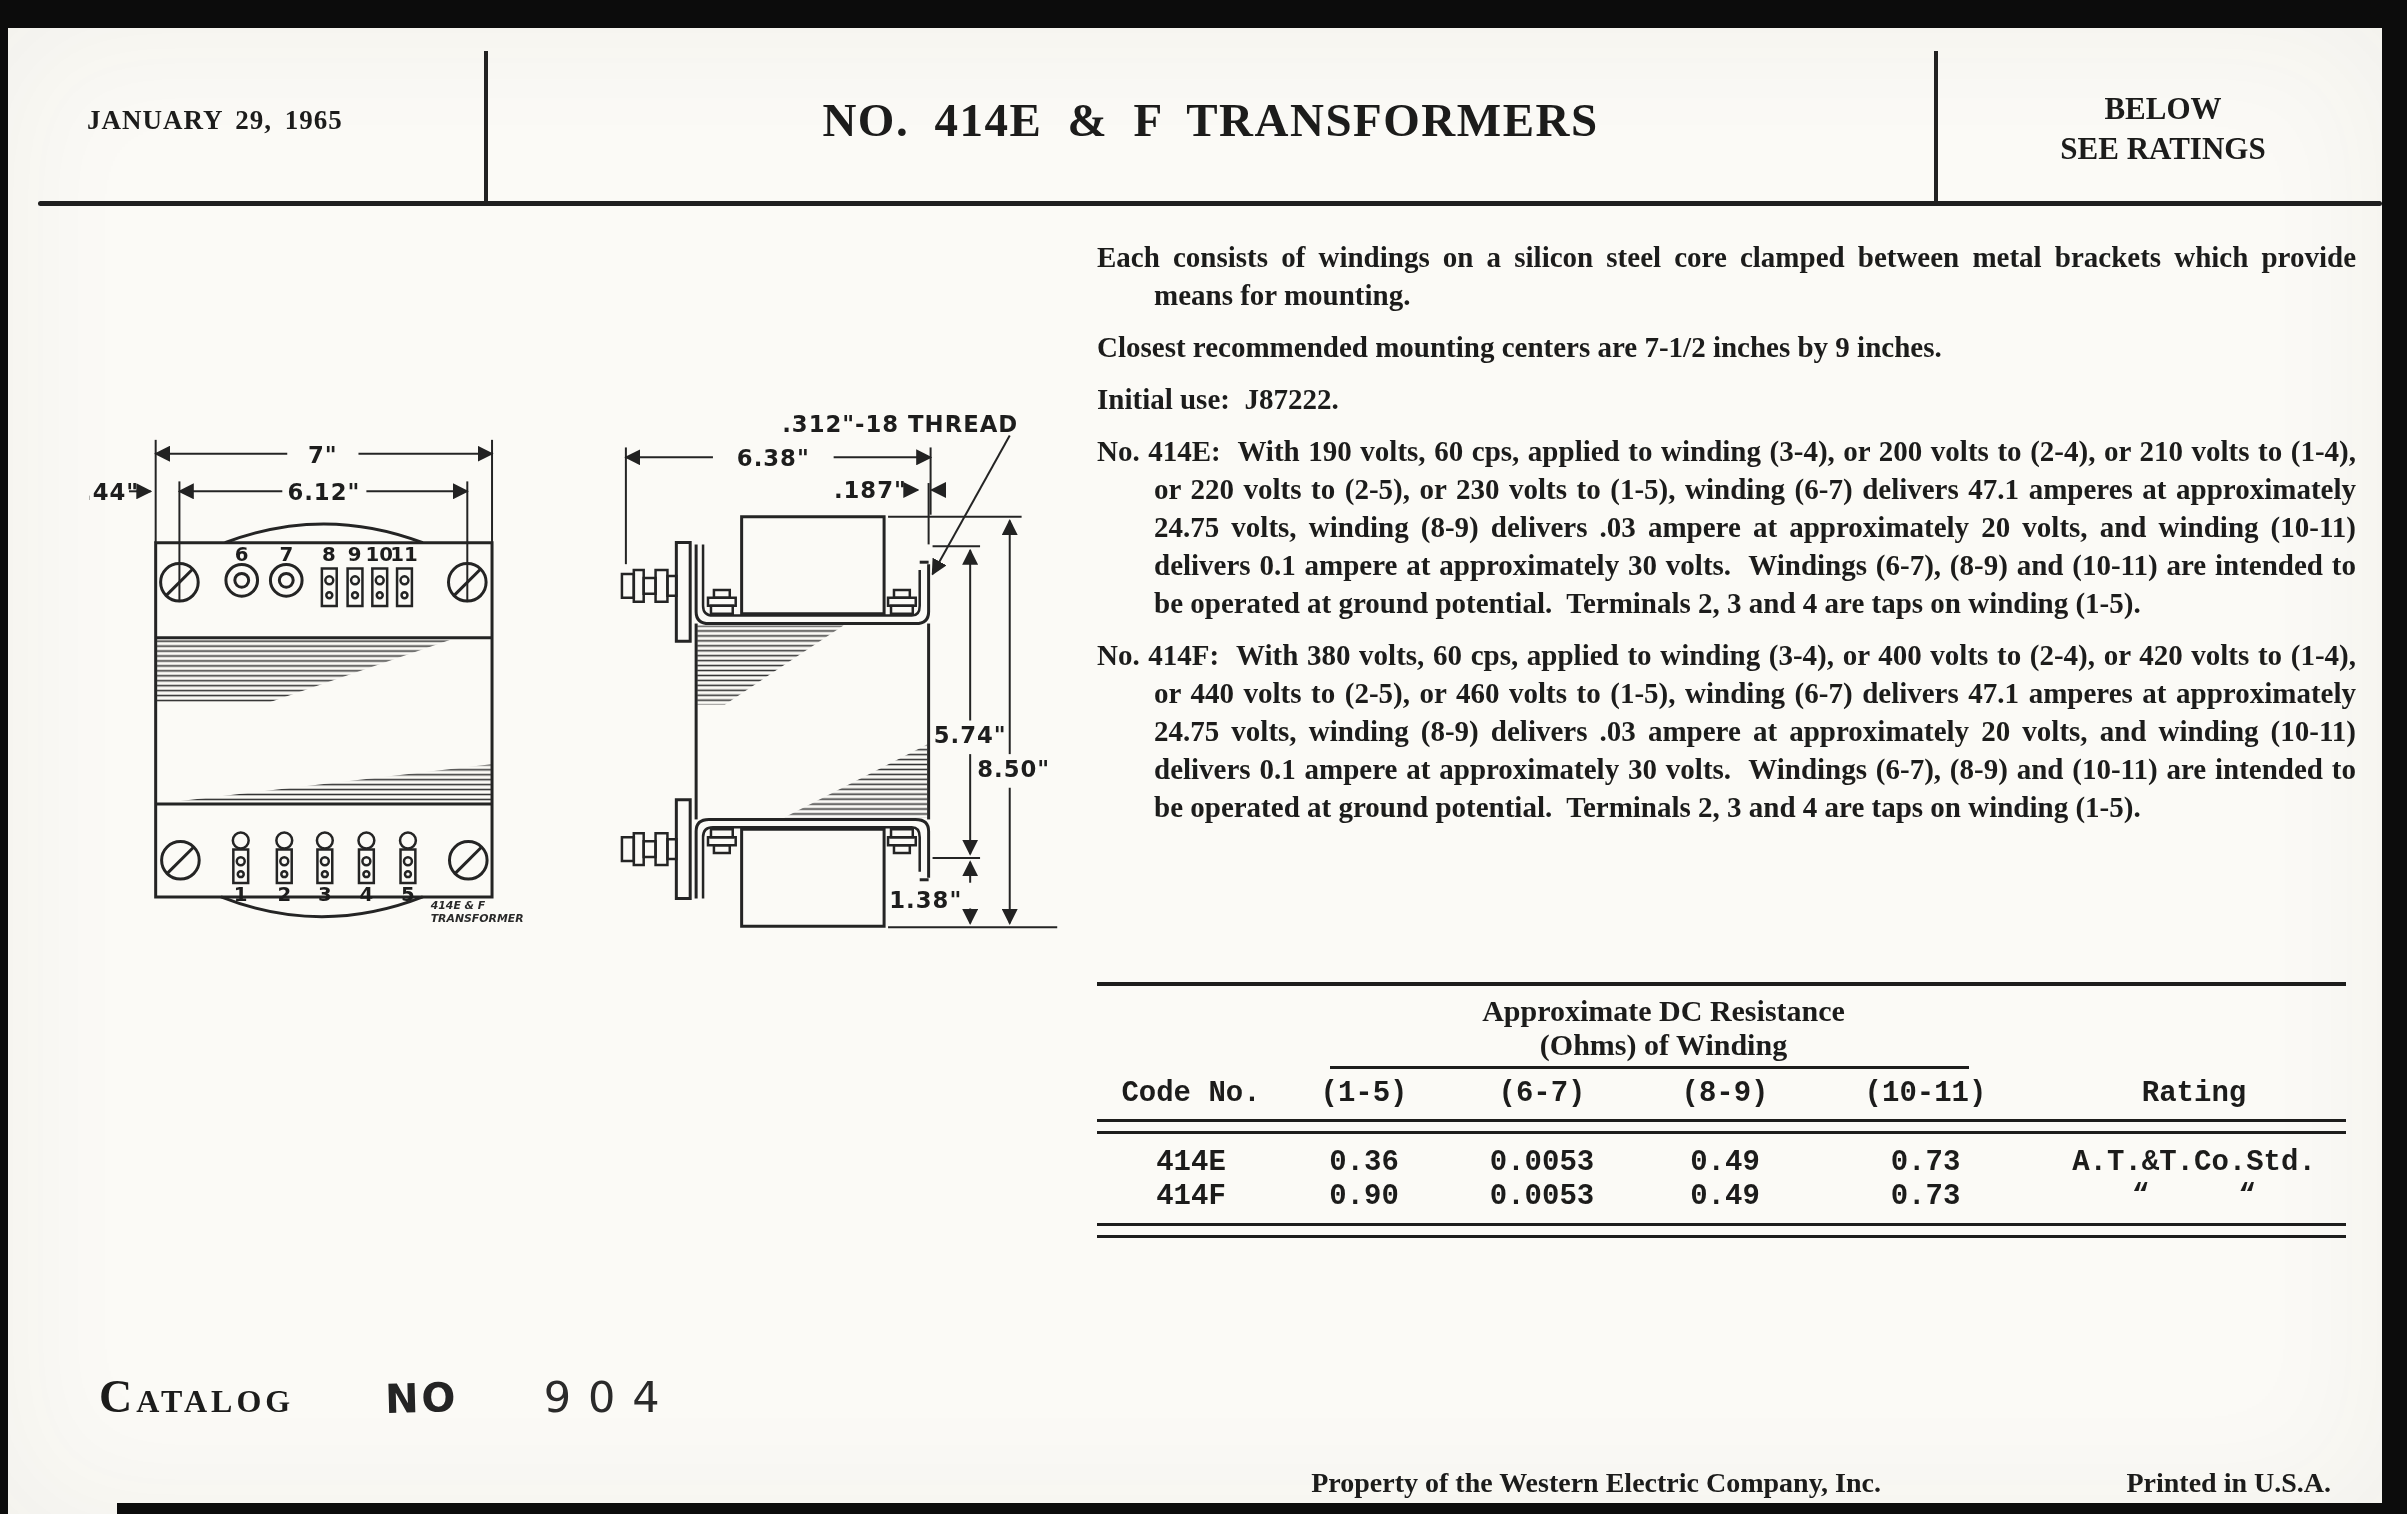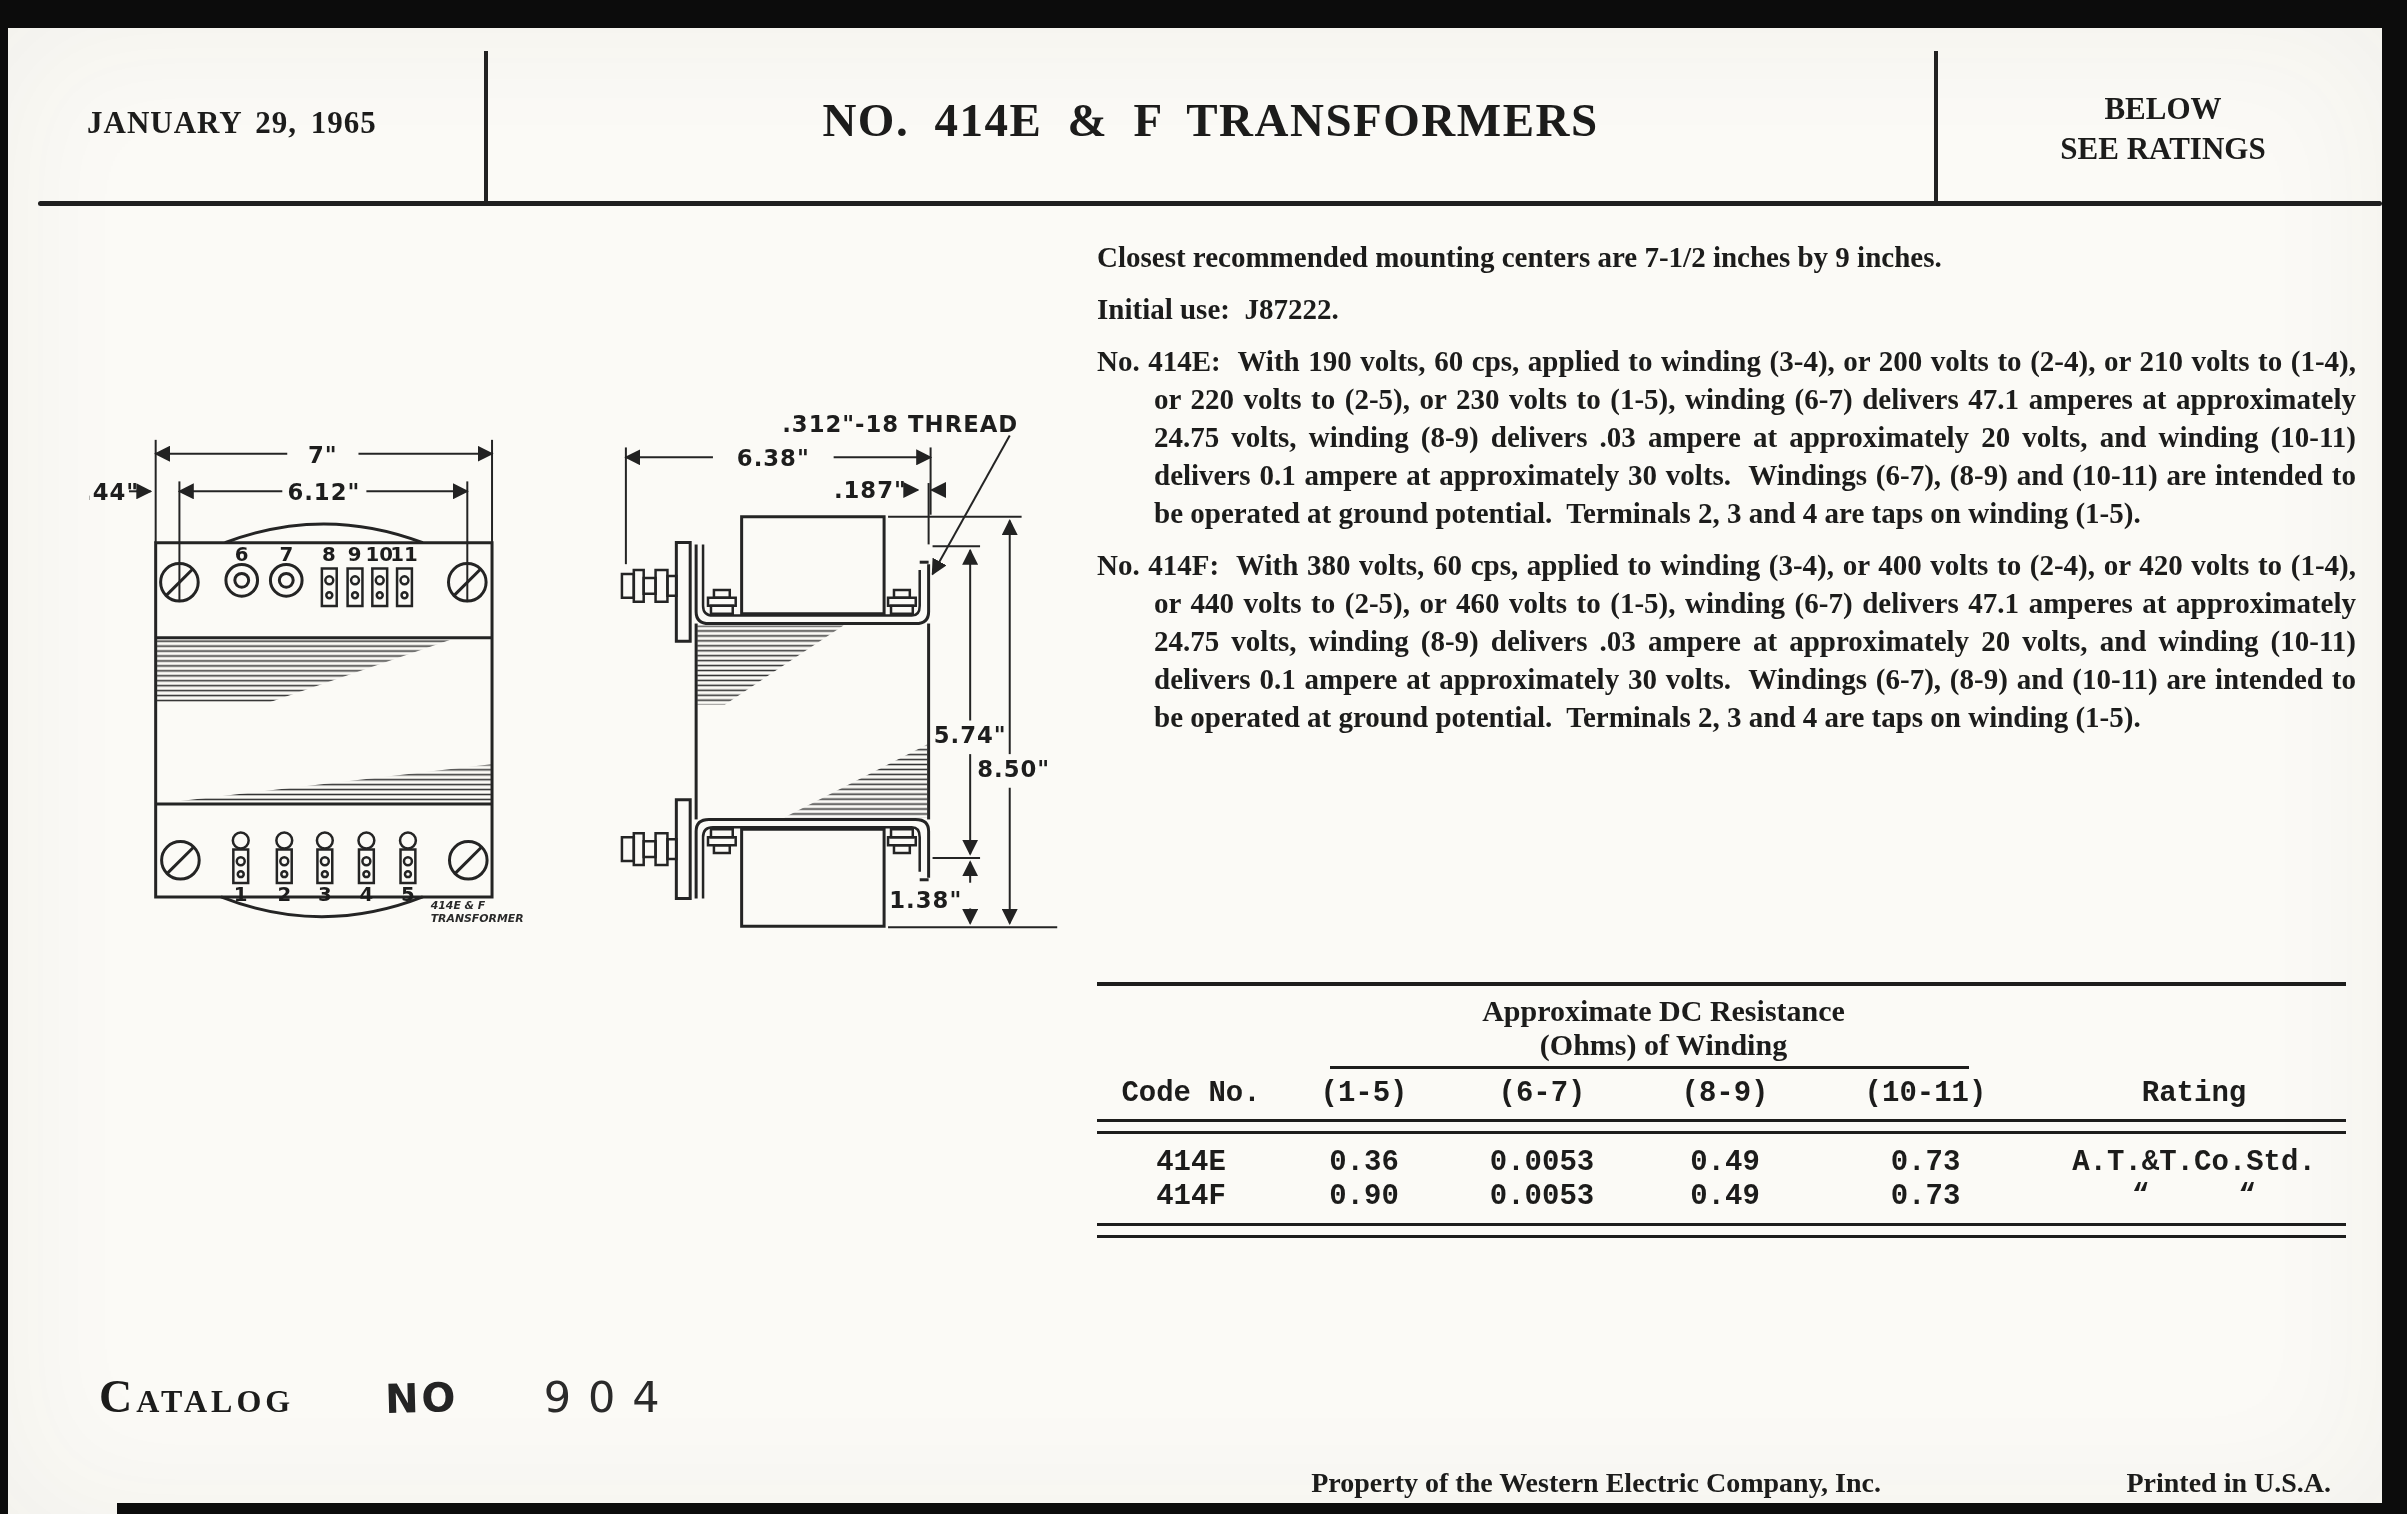--- a/index.html
+++ b/index.html
@@ -4,21 +4,21 @@
 <style>
   html,body{margin:0;padding:0;background:#000;}
   .sheet{position:relative;width:2408px;height:1515px;background:#0c0c0c;overflow:hidden;
          font-family:"Liberation Serif",serif;color:#1c1c1b;}
   .paper{position:absolute;left:8px;top:28px;width:2374px;height:1487px;background:#fbfaf6;
          box-shadow:inset 0 0 139px rgba(60,50,30,0.05);}
   .abs{position:absolute;}
   .edge{background:#0c0c0c;}
 
   
-  .date{left:87px;top:105px;width:396px;font-weight:bold;font-size:31px;letter-spacing:1px;word-spacing:5px;}
+  .date{left:87px;top:105px;width:396px;font-weight:bold;font-size:27px;letter-spacing:1px;word-spacing:5px;}
   .title{left:487px;top:93px;width:1447px;text-align:center;font-weight:bold;font-size:47px;
          letter-spacing:1.5px;word-spacing:12px;margin:0;}
   .ratings{left:1970px;top:89px;width:386px;text-align:center;font-weight:bold;font-size:31px;line-height:40px;}
   .vdiv{width:4px;top:51px;height:151px;background:#222;}
   .hrule{left:38px;top:201px;width:2344px;height:5px;background:#1f1f1f;border-radius:3px;}
 
   
   .desc{left:1097px;top:238px;width:1259px;font-size:29px;line-height:38px;font-weight:bold;
         text-align:justify;}
   .desc p{margin:0 0 14px 0;}
@@ -287,20 +287,21 @@
     <text class="dtext" x="404" y="385" text-anchor="middle">8.50"</text>
 
     <g stroke="#242424" stroke-width="2">
       <line x1="360" y1="492" x2="360" y2="471" marker-end="url(#arw)"></line>
       <line x1="360" y1="518" x2="360" y2="533" marker-end="url(#arw)"></line>
     </g>
     <text class="dtext" x="352" y="518" text-anchor="end">1.38"</text>
   </svg>
 
   <section class="abs desc">
+    <p class="hang">Each consists of windings on a silicon steel core clamped between metal brackets which provide means for mounting.</p>
     <p>Closest recommended mounting centers are 7-1/2 inches by 9 inches.</p>
     <p>Initial use:&nbsp; J87222.</p>
     <p class="hang">No. 414E:&nbsp; With 190 volts, 60 cps, applied to winding (3-4), or 200 volts to (2-4), or 210 volts to (1-4), or 220 volts to (2-5), or 230 volts to (1-5), winding (6-7) delivers 47.1 amperes at approximately 24.75 volts, winding (8-9) delivers .03 ampere at approximately 20 volts, and winding (10-11) delivers 0.1 ampere at approximately 30 volts.&nbsp; Windings (6-7), (8-9) and (10-11) are intended to be operated at ground potential.&nbsp; Terminals 2, 3 and 4 are taps on winding (1-5).</p>
     <p class="hang">No. 414F:&nbsp; With 380 volts, 60 cps, applied to winding (3-4), or 400 volts to (2-4), or 420 volts to (1-4), or 440 volts to (2-5), or 460 volts to (1-5), winding (6-7) delivers 47.1 amperes at approximately 24.75 volts, winding (8-9) delivers .03 ampere at approximately 20 volts, and winding (10-11) delivers 0.1 ampere at approximately 30 volts.&nbsp; Windings (6-7), (8-9) and (10-11) are intended to be operated at ground potential.&nbsp; Terminals 2, 3 and 4 are taps on winding (1-5).</p>
   </section>
 
   <section class="abs rtable">
     <div class="t-toprule"></div>
     <div class="t-group">
       <div>Approximate DC Resistance</div>

